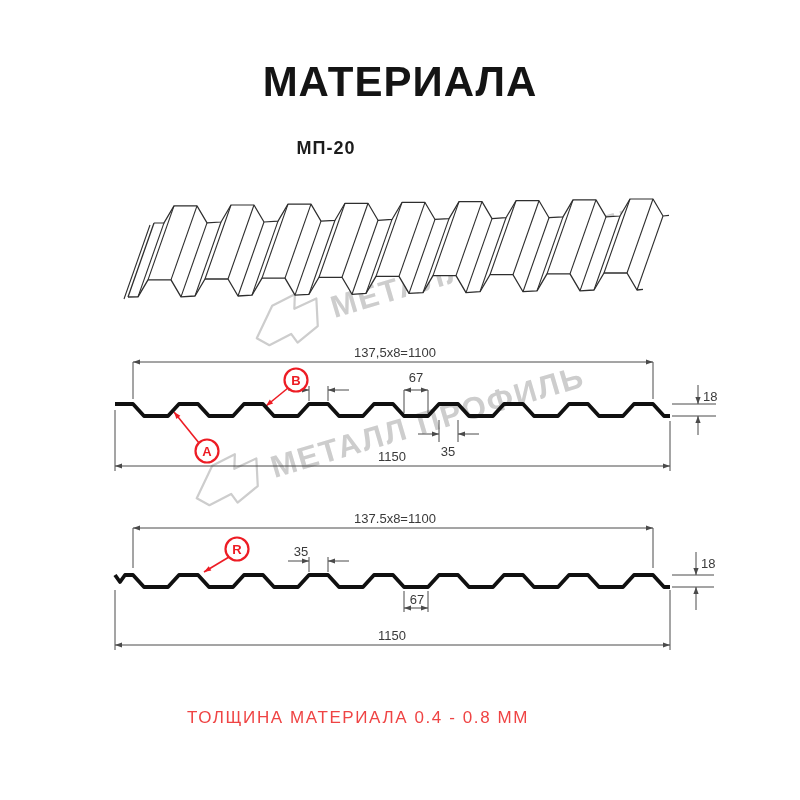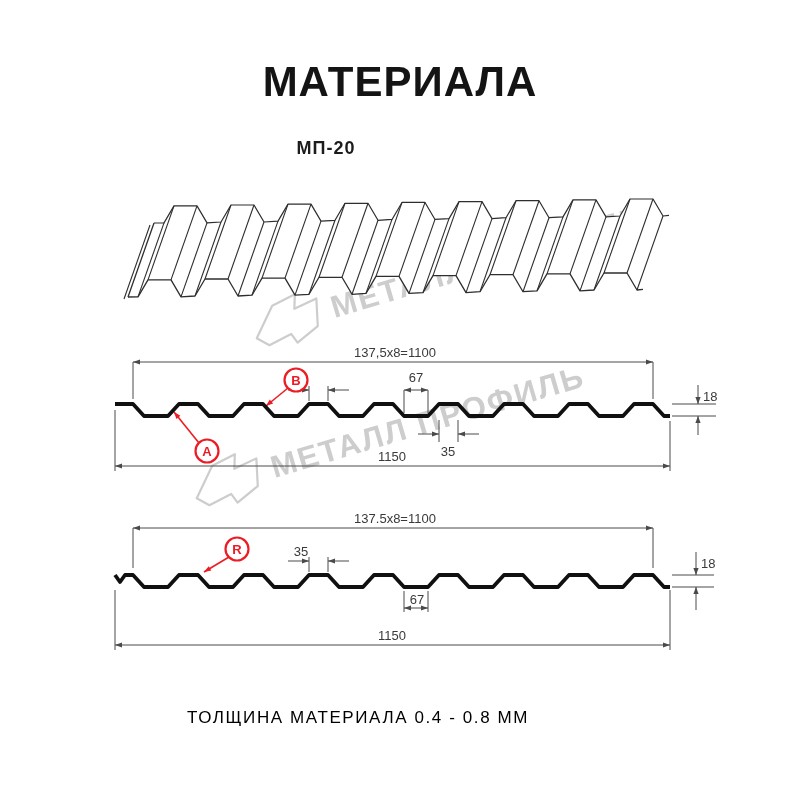--- a/index.html
+++ b/index.html
@@ -3,21 +3,21 @@
 <meta charset="utf-8">
 <style>
   html,body{margin:0;padding:0;background:#fff;}
   .page{position:relative;width:800px;height:800px;background:#ffffff;overflow:hidden;
         font-family:"Liberation Sans",sans-serif;}
   .title{position:absolute;left:0;top:58px;width:800px;text-align:center;
          font-size:42px;font-weight:800;letter-spacing:1px;color:#141414;margin:0;}
   .subtitle{position:absolute;left:0;top:112px;width:652px;text-align:center;
          font-size:18px;font-weight:700;letter-spacing:1px;color:#1c1c1c;margin-top:26px;}
   .footer{position:absolute;left:0;top:708px;width:716px;text-align:center;
-         font-size:17px;font-weight:400;letter-spacing:1.6px;color:#000000;}
+         font-size:17px;font-weight:400;letter-spacing:1.6px;color:#ef4444;}
   .wm{position:absolute;display:flex;align-items:center;gap:9px;white-space:nowrap;
       color:#cdcdcd;font-weight:700;font-size:31px;letter-spacing:2px;
       transform:rotate(-16.5deg);transform-origin:0 50%;pointer-events:none;}
   .wm svg{flex:0 0 auto;}
   svg.overlay{position:absolute;left:0;top:0;}
   text.dim{font-family:"Liberation Sans",sans-serif;font-size:13px;fill:#3a3a3a;}
   text.redlbl{font-family:"Liberation Sans",sans-serif;font-size:13px;font-weight:700;fill:#ed1c24;}
 </style>
 </head>
 <body>

